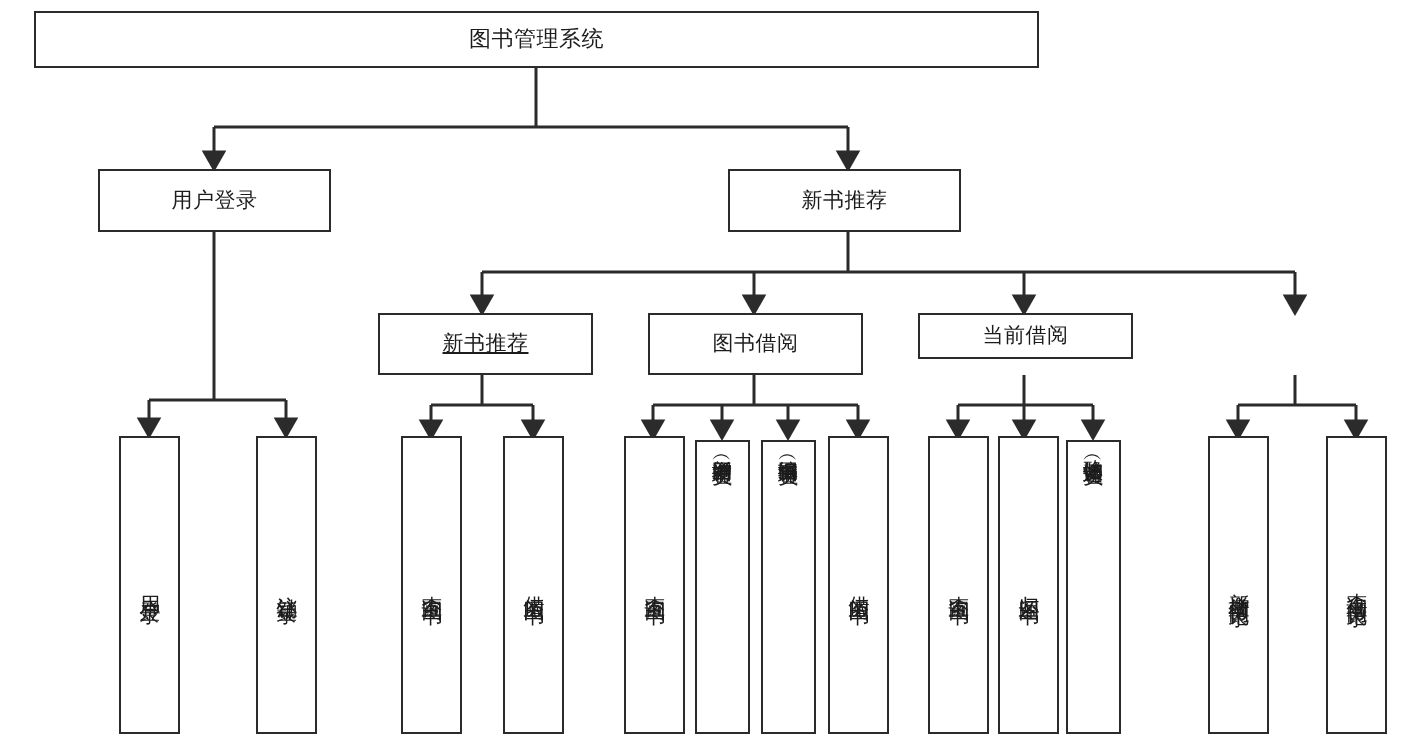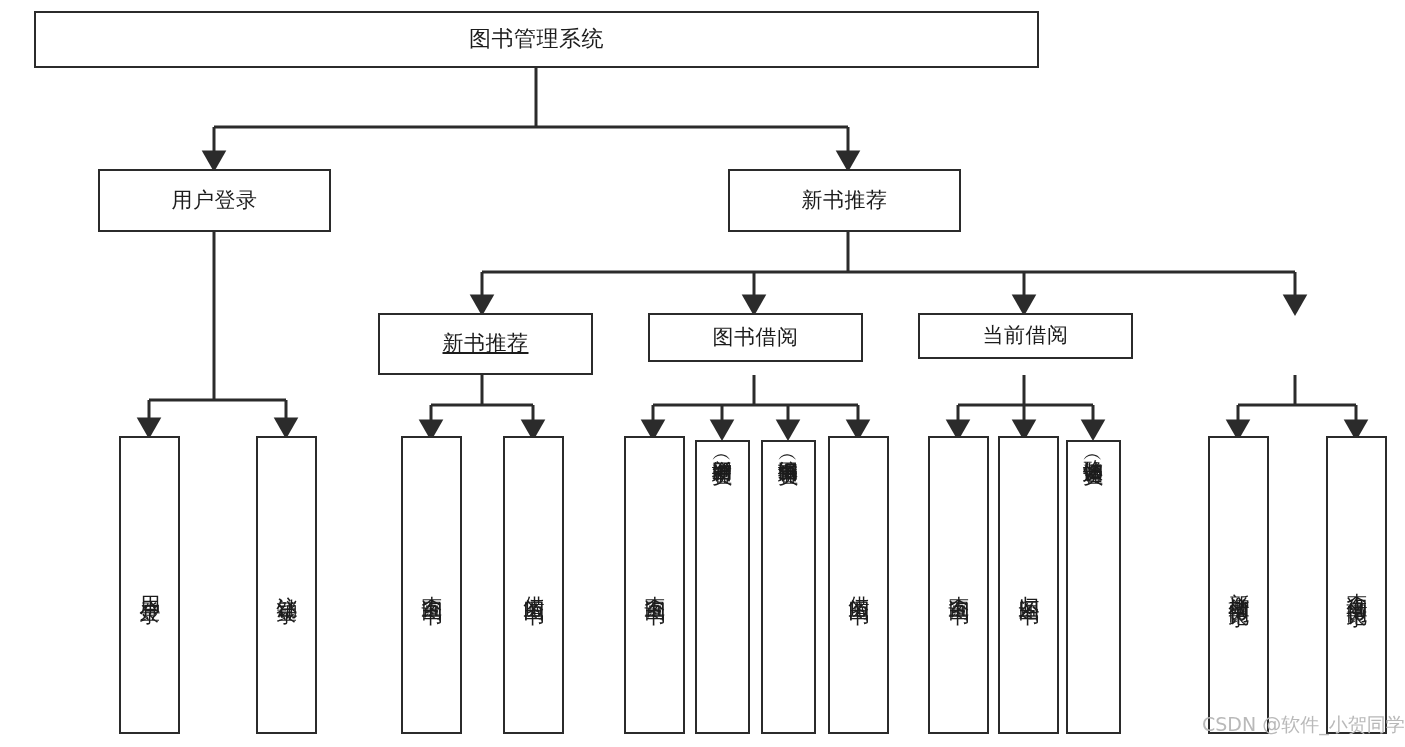--- a/index.html
+++ b/index.html
@@ -146,21 +146,21 @@
   <div class="node horiz" style="left:82px; top:169px; width:233px; height:63px;">
     <span class="label">用户登录</span>
   </div>
   <div class="node horiz" style="left:712px; top:169px; width:233px; height:63px;">
     <span class="label">新书推荐</span>
   </div>
 
   <div class="node horiz" style="left:362px; top:313px; width:215px; height:62px;text-decoration:underline;">
     <span class="label">新书推荐</span>
   </div>
-  <div class="node horiz" style="left:632px; top:313px; width:215px; height:49px;">
+  <div class="node horiz" style="left:632px; top:313px; width:215px; height:62px;">
     <span class="label">图书借阅</span>
   </div>
   <div class="node horiz" style="left:902px; top:313px; width:215px; height:46px;">
     <span class="label">当前借阅</span>
   </div>
 
   <div class="node vert" style="left:103px; top:436px; width:61px; height:298px;">
     <span class="label">用户登录</span>
   </div>
   <div class="node vert" style="left:240px; top:436px; width:61px; height:298px;">
@@ -197,15 +197,14 @@
     <span class="label">确认归还（管理员）</span>
   </div>
 
   <div class="node vert" style="left:1192px; top:436px; width:61px; height:298px;">
     <span class="label">新增借阅记录</span>
   </div>
   <div class="node vert" style="left:1310px; top:436px; width:61px; height:298px;">
     <span class="label">查询借阅记录</span>
   </div>
 
-  <div class="watermark">CSDN @软件_小贺同学</div>
 
 </div>
 
 </body></html>

